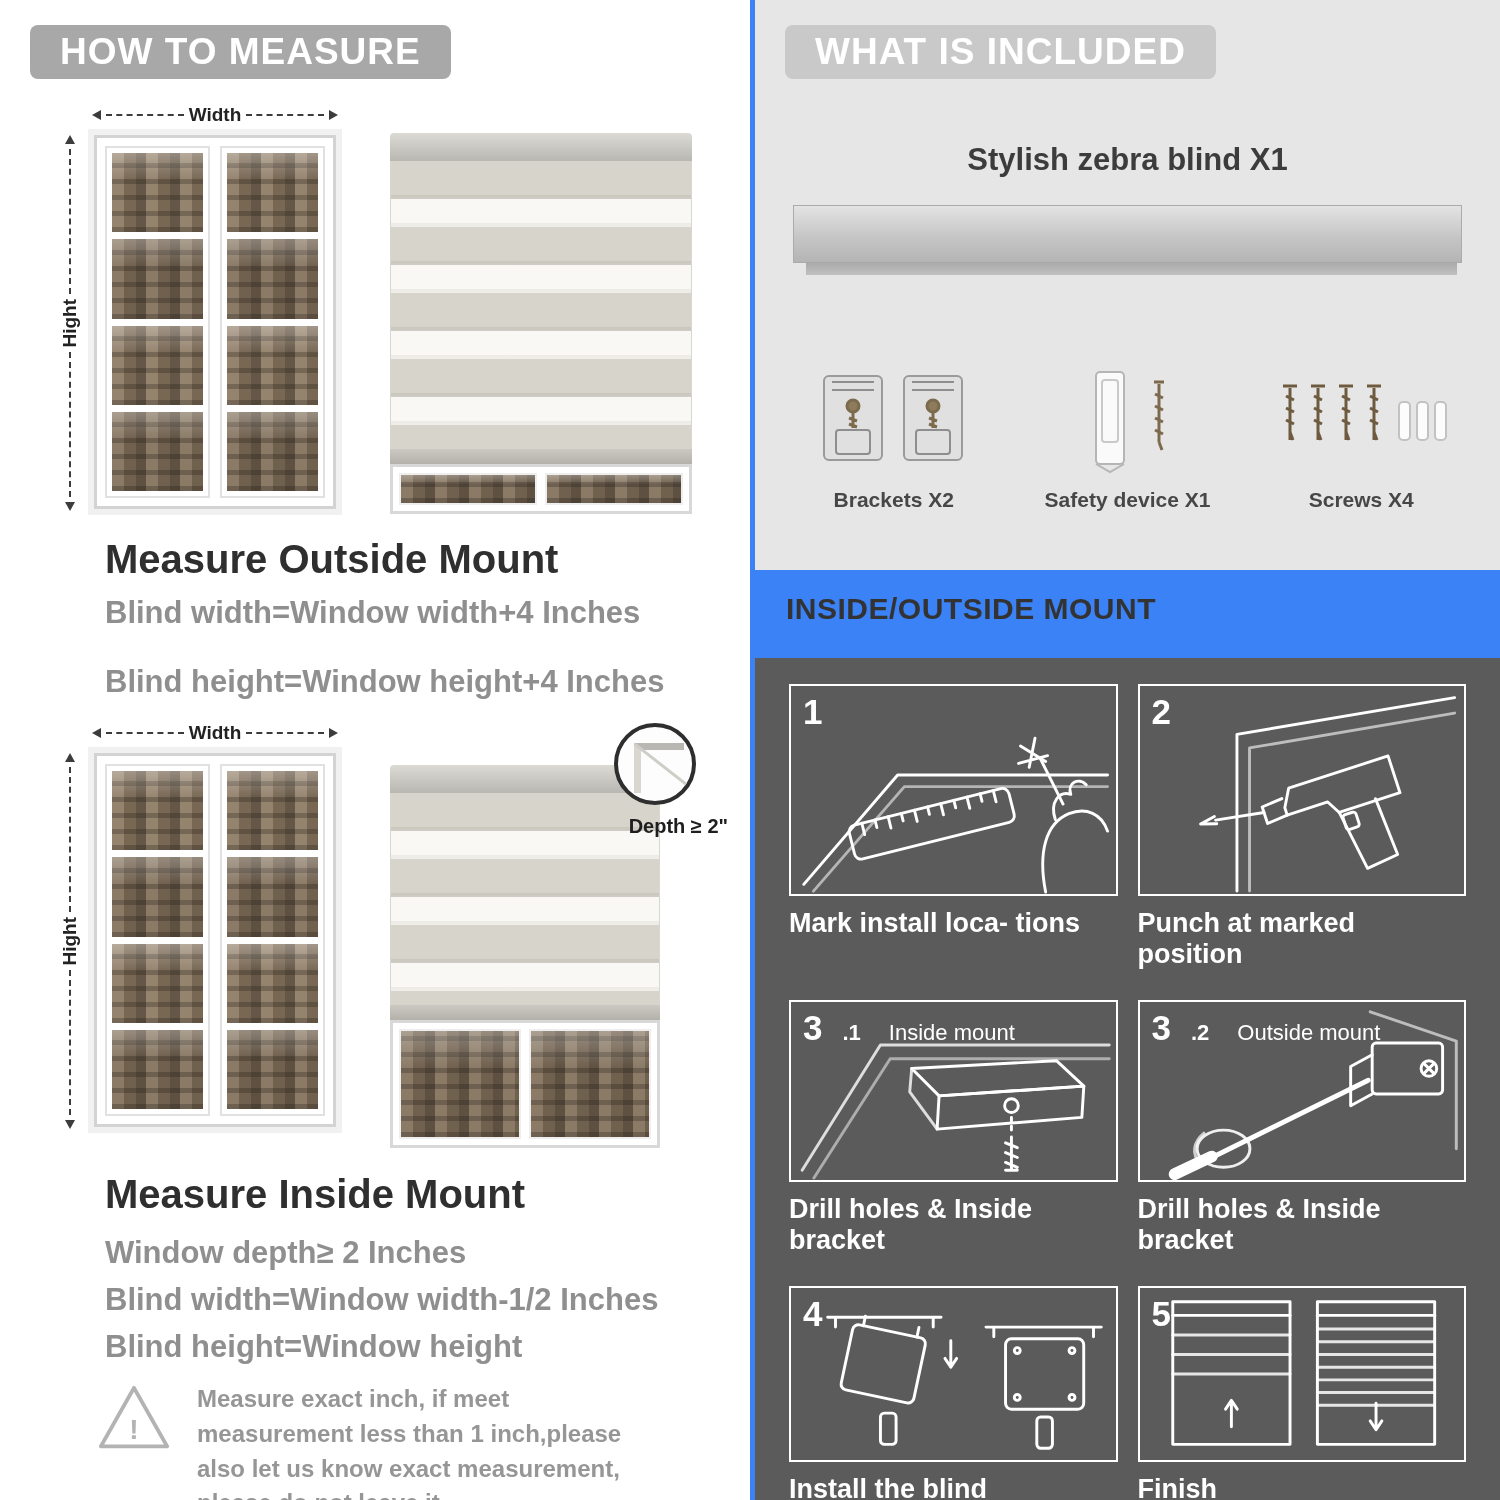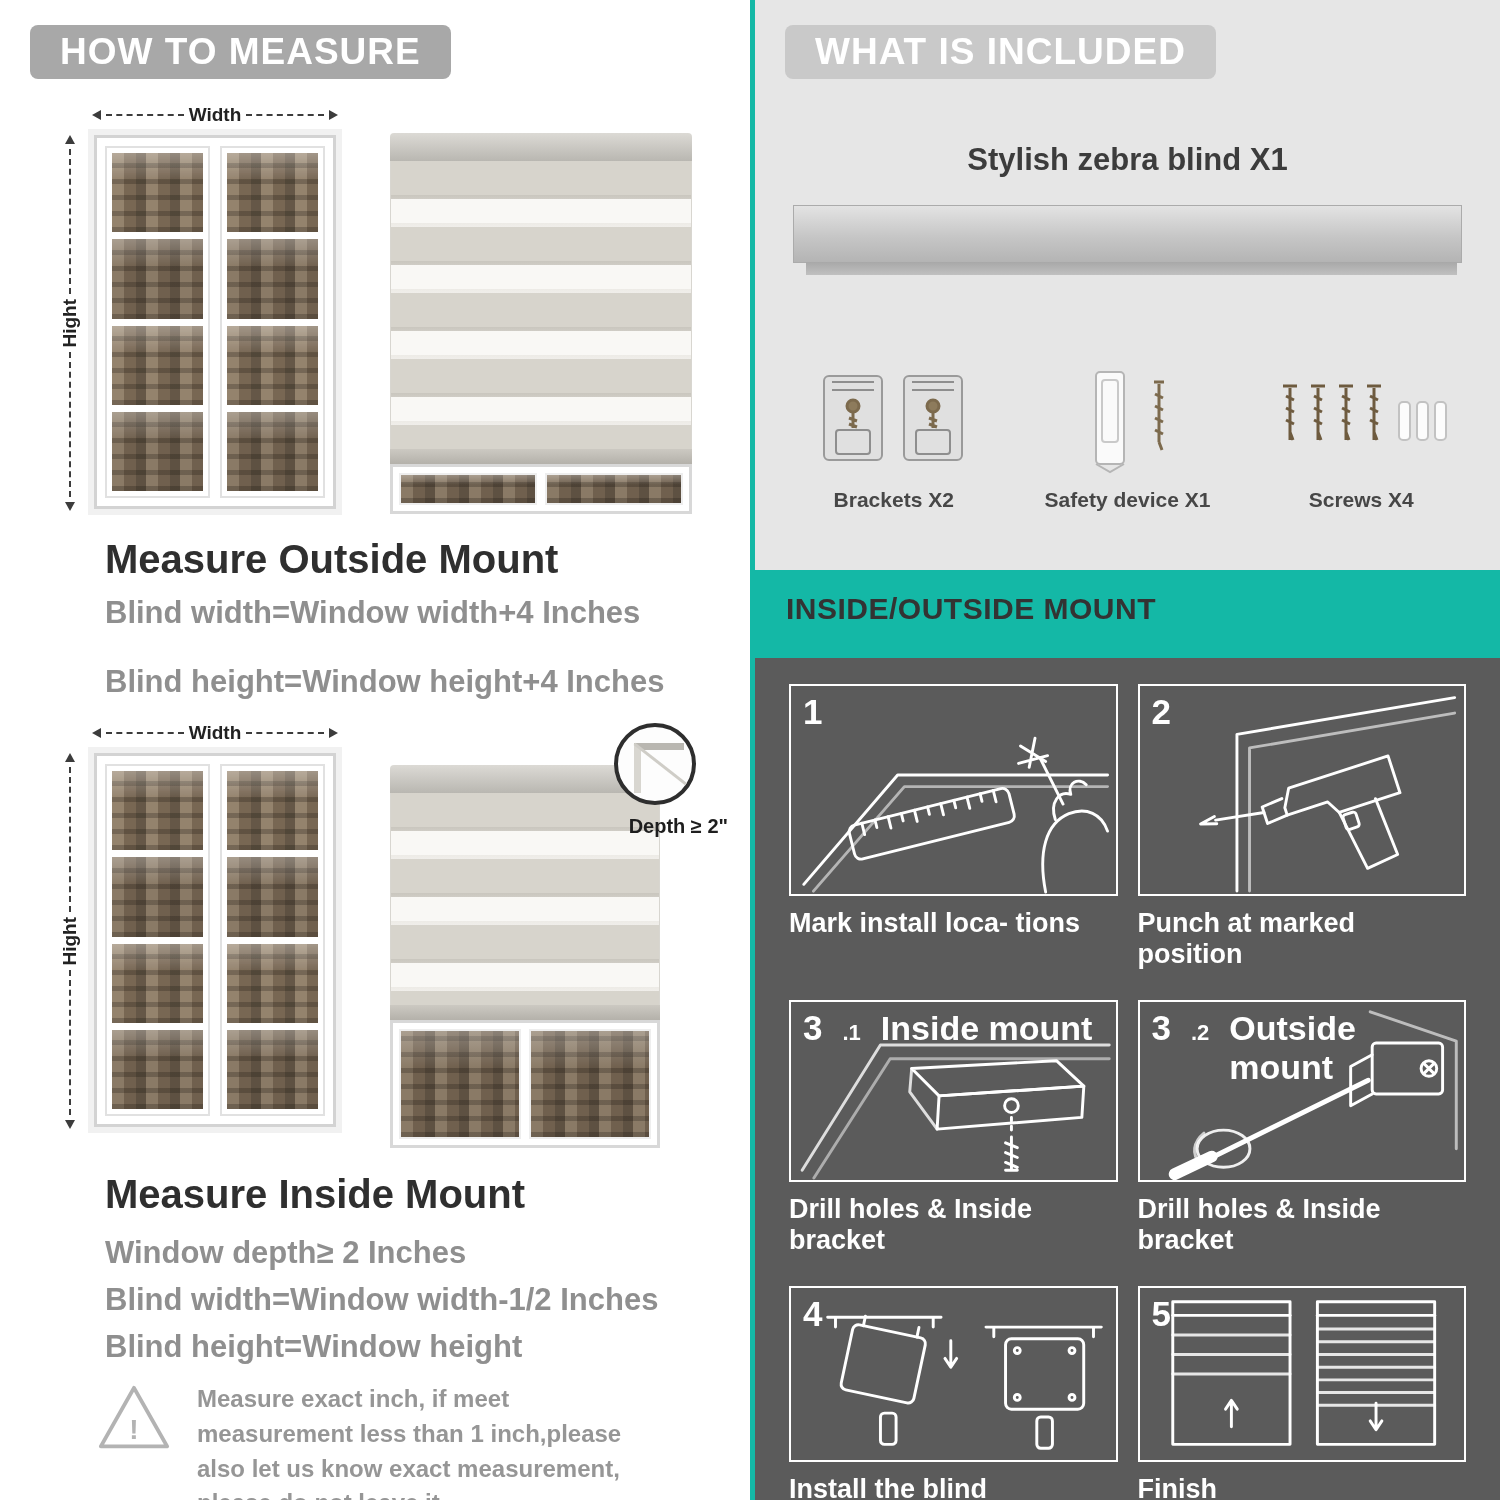--- a/index.html
+++ b/index.html
@@ -1,17 +1,17 @@
 <!DOCTYPE html>
 <html><head>
 <meta charset="utf-8">
 <style>
   * { margin:0; padding:0; box-sizing:border-box; }
   body { font-family:"Liberation Sans", sans-serif; background:#fff; }
-  .page { position:relative; width:1500px; height:1500px; background:#14b8a6; overflow:hidden; }
+  .page { position:relative; width:1500px; height:1500px; background:#3b82f6; overflow:hidden; }
 
   
   .left-col { position:absolute; left:0; top:0; width:750px; height:1500px; background:#fff; }
   .banner {
     position:absolute; left:30px; top:25px; height:54px; padding:0 30px;
     background:#a8a8a8; border-radius:8px; color:#fff; font-weight:bold;
     font-size:37px; letter-spacing:1px; display:flex; align-items:center;
   }
 
   
@@ -96,21 +96,21 @@
   .mount-grid { position:absolute; left:34px; right:34px; top:26px;
     display:grid; grid-template-columns:1fr 1fr; column-gap:20px; row-gap:30px; }
   .step { display:flex; flex-direction:column; }
   .step-box { position:relative; border:2px solid #fff; }
   .r1 .step-box { height:212px; }
   .r2 .step-box { height:182px; }
   .r3 .step-box { height:176px; }
   .step-head { position:absolute; top:6px; left:12px; display:flex; align-items:baseline; gap:20px; z-index:2; }
   .step-num { color:#fff; font-weight:bold; font-size:35px; }
   .step-sub { color:#fff; font-weight:bold; font-size:22px; }
-  .step-label { color:#fff; font-weight:bold; font-size:34px; }
+  .step-label { color:#fff; font-weight:normal; font-size:22px;margin-left:8px; }
   .step-caption { margin-top:12px; color:#fff; font-weight:bold; font-size:27px; }
   .step-box svg { position:absolute; inset:0; width:100%; height:100%;
     stroke:#fff; fill:none; stroke-width:3; stroke-linecap:round; stroke-linejoin:round; }
 
   .item-art { display:block; }
 </style>
 </head>
 <body>
 
 <div class="page">

